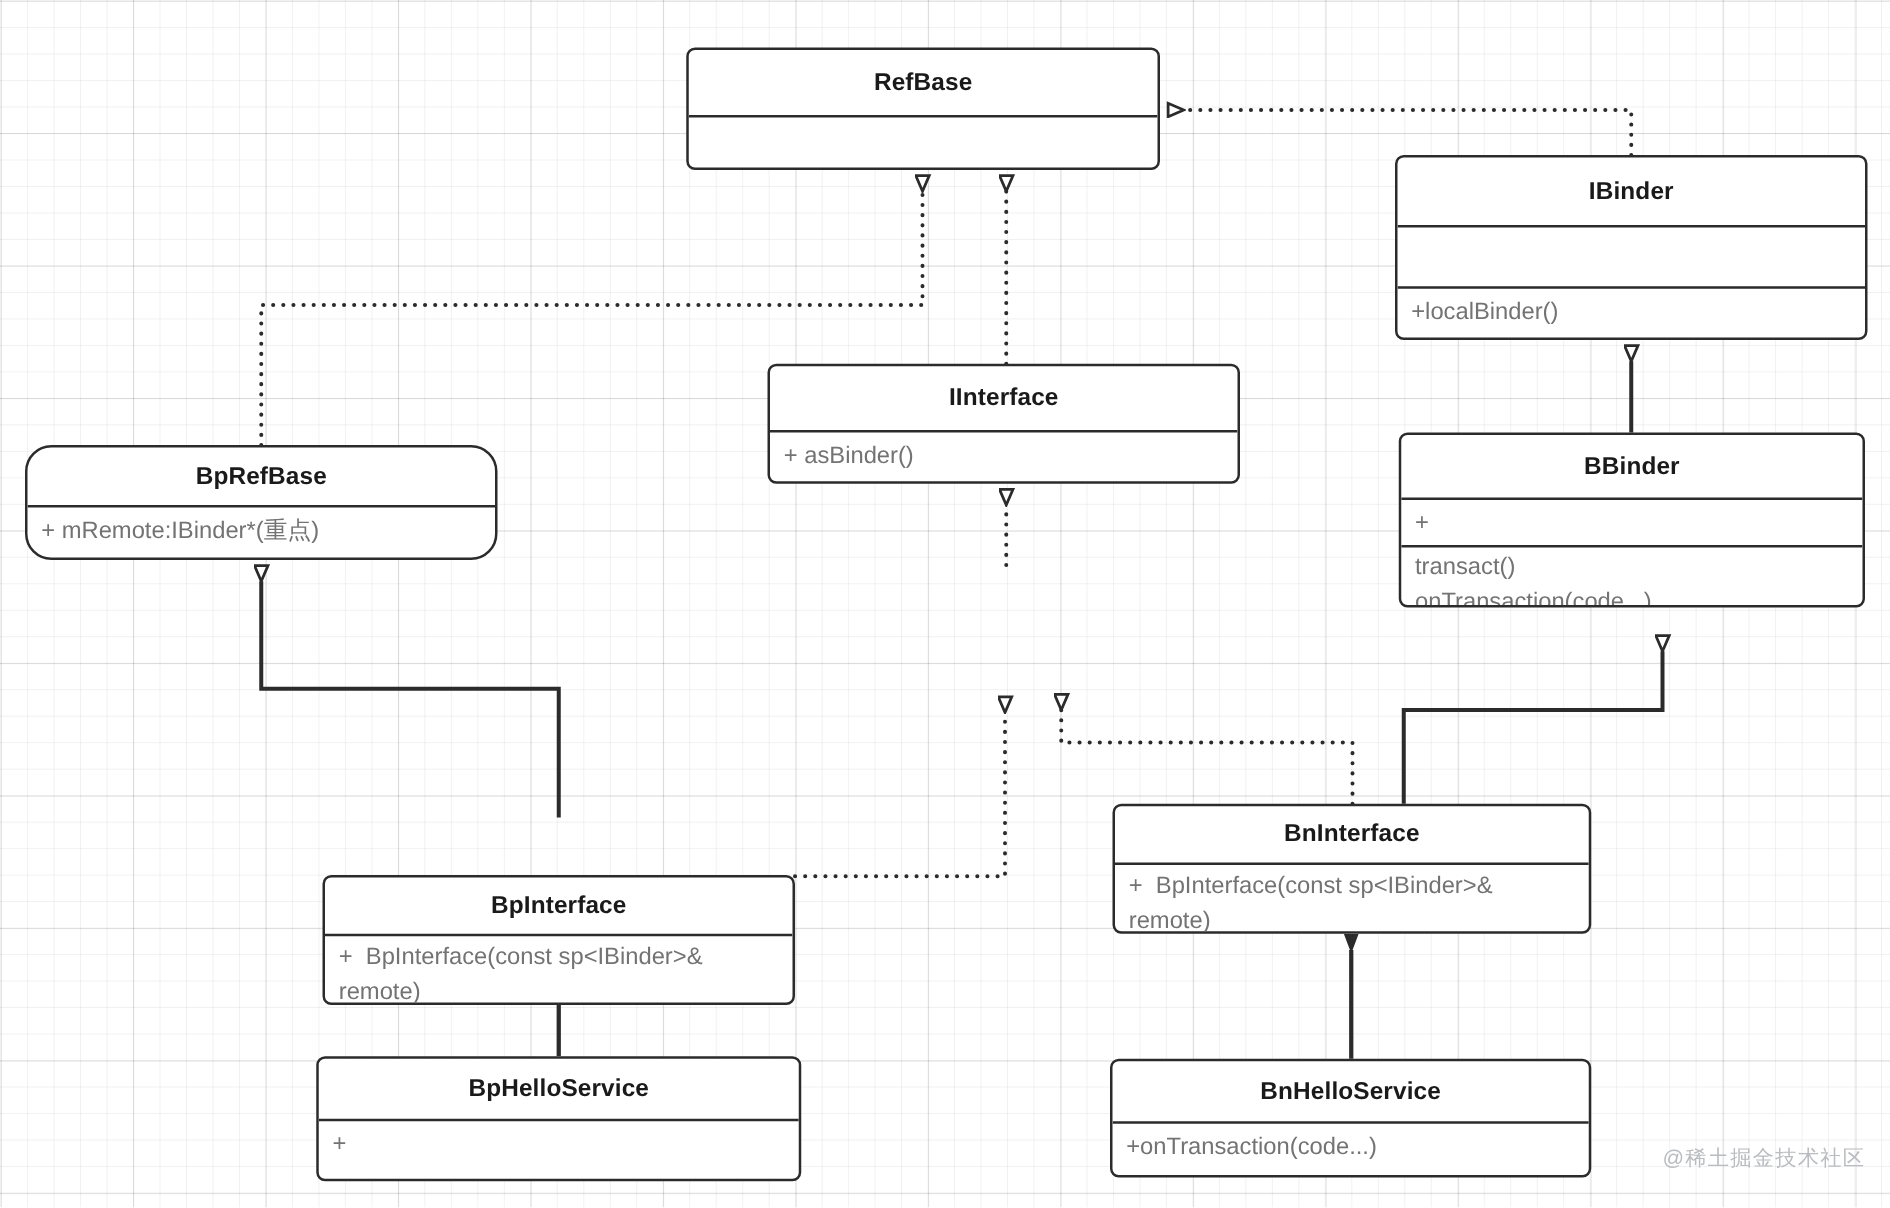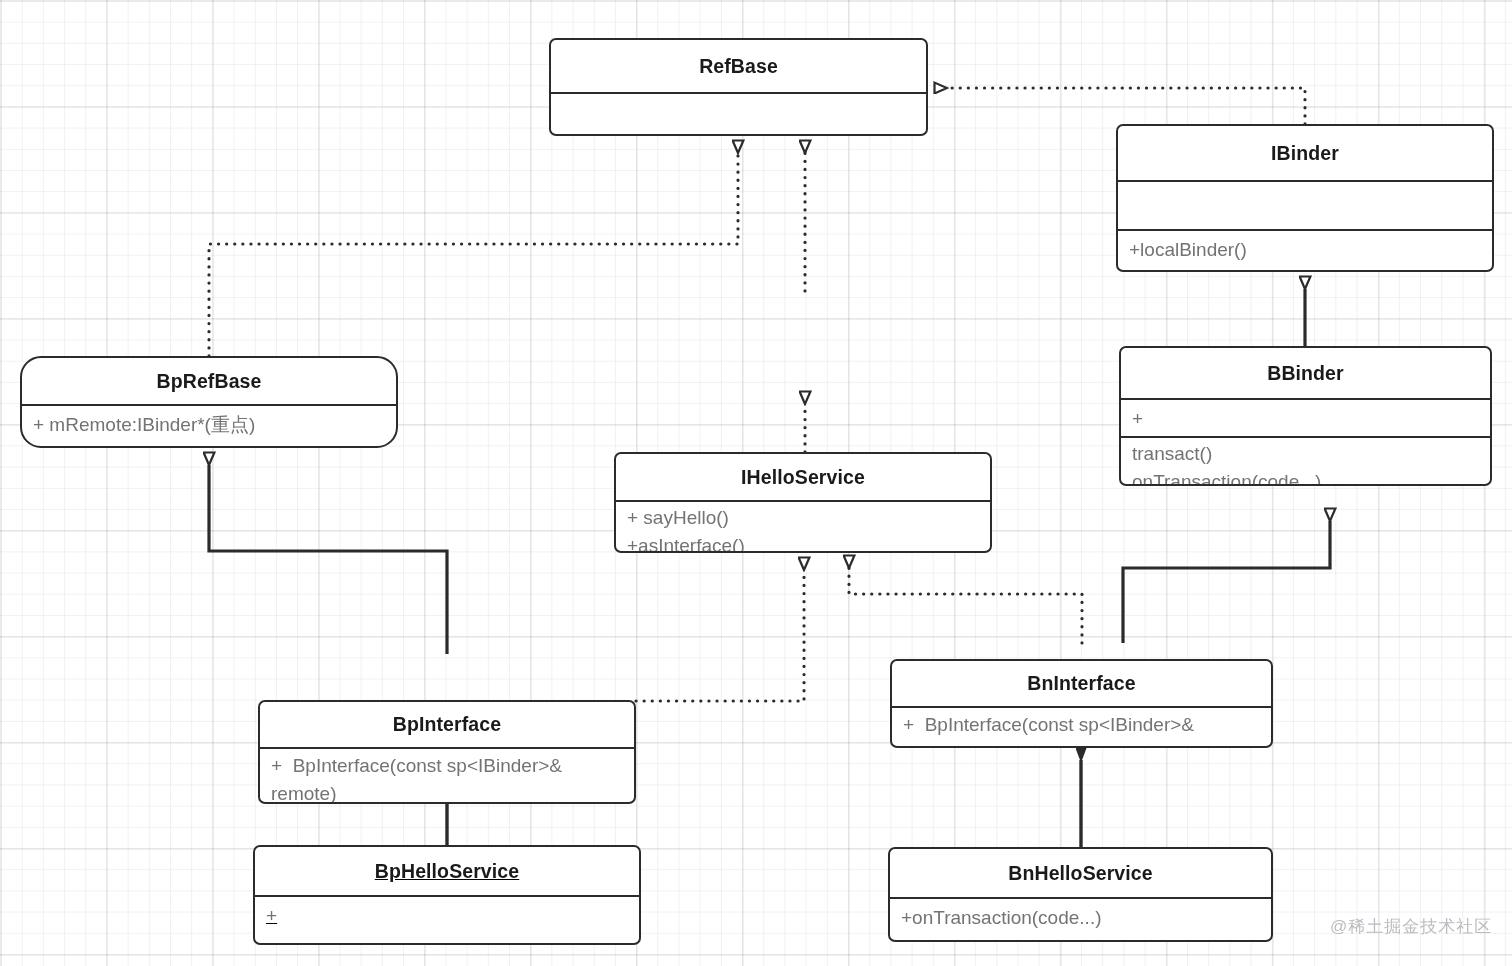--- a/index.html
+++ b/index.html
@@ -137,48 +137,47 @@
   </div>
 
   <div class="uml-class" style="left:1116px; top:124px; width:378px; height:148px;">
     <div class="uml-title" style="height:54px;">IBinder</div>
     <div class="uml-compartment empty" style="height:49px;"></div>
     <div class="uml-compartment" style="height:46px;">
       <div class="member">+localBinder()</div>
     </div>
   </div>
 
+  <div class="uml-class" style="left:614px; top:291px; width:378px; height:96px;">
+    <div class="uml-title" style="height:51px;">IInterface</div>
+    <div class="uml-compartment" style="height:42px;">
+      <div class="member">+ asBinder()</div>
+    </div>
+  </div>
 
   <div class="uml-class" style="left:1119px; top:346px; width:373px; height:140px;">
     <div class="uml-title" style="height:50px;">BBinder</div>
     <div class="uml-compartment" style="height:38px;">
       <div class="member">+</div>
     </div>
     <div class="uml-compartment" style="height:67px; padding-top:2px;">
       <div class="member">transact()</div>
       <div class="member">onTransaction(code...)</div>
     </div>
   </div>
 
   <div class="uml-class" style="left:20px; top:356px; width:378px; height:92px;border-radius:21px;">
     <div class="uml-title" style="height:46px;">BpRefBase</div>
     <div class="uml-compartment" style="height:43px;">
       <div class="member">+ mRemote:IBinder*(重点)</div>
     </div>
   </div>
 
-  <div class="uml-class" style="left:614px; top:452px; width:378px; height:101px;">
-    <div class="uml-title" style="height:46px;">IHelloService</div>
-    <div class="uml-compartment" style="height:52px; padding-top:2px;">
-      <div class="member">+ sayHello()</div>
-      <div class="member">+asInterface()</div>
-    </div>
-  </div>
-
-  <div class="uml-class" style="left:890px; top:643px; width:383px; height:89px;margin-top:16px;">
+
+  <div class="uml-class" style="left:890px; top:643px; width:383px; height:104px;">
     <div class="uml-title" style="height:45px;">BnInterface</div>
     <div class="uml-compartment" style="height:56px; padding-top:3px;">
       <div class="member">+  BpInterface(const sp&lt;IBinder&gt;&amp;
 remote)</div>
     </div>
   </div>
 
   <div class="uml-class" style="left:258px; top:654px; width:378px; height:104px;margin-top:46px;">
     <div class="uml-title" style="height:45px;">BpInterface</div>
     <div class="uml-compartment" style="height:56px; padding-top:3px;">
@@ -187,21 +186,21 @@
     </div>
   </div>
 
   <div class="uml-class" style="left:888px; top:847px; width:385px; height:95px;">
     <div class="uml-title" style="height:48px;">BnHelloService</div>
     <div class="uml-compartment" style="height:44px;">
       <div class="member">+onTransaction(code...)</div>
     </div>
   </div>
 
-  <div class="uml-class" style="left:253px; top:845px; width:388px; height:100px;text-decoration:underline;">
+  <div class="uml-class" style="left:253px; top:845px; width:388px; height:100px;">
     <div class="uml-title" style="height:48px;">BpHelloService</div>
     <div class="uml-compartment" style="height:49px;">
       <div class="member">+</div>
     </div>
   </div>
 
   <div class="watermark" style="left:1330px; top:915px;">@稀土掘金技术社区</div>
 
 </div>
 

